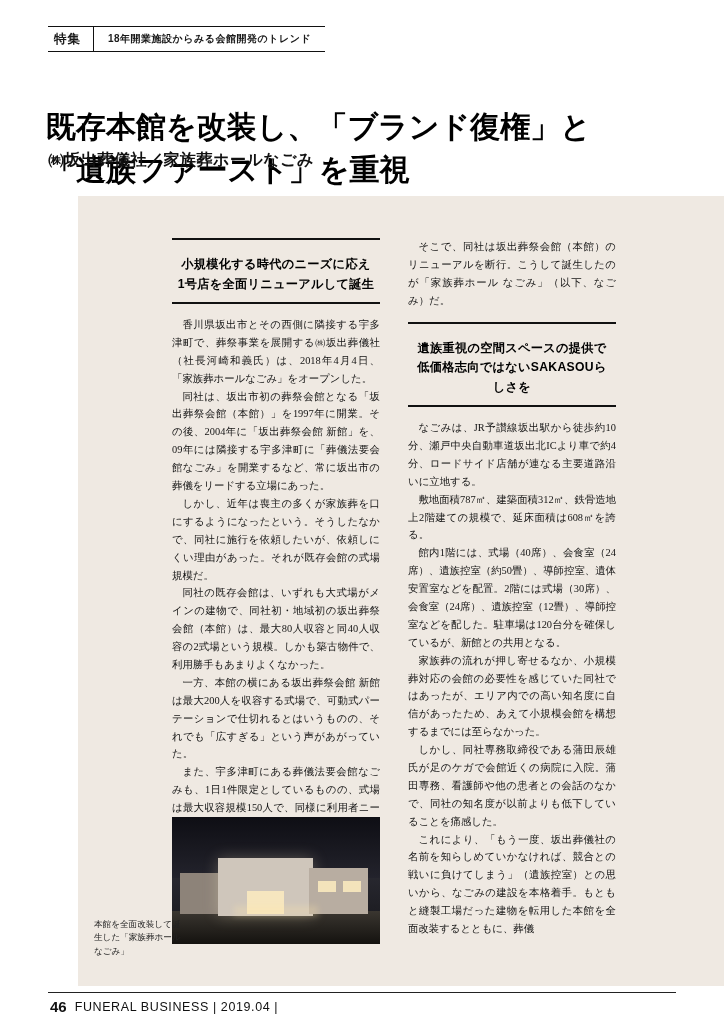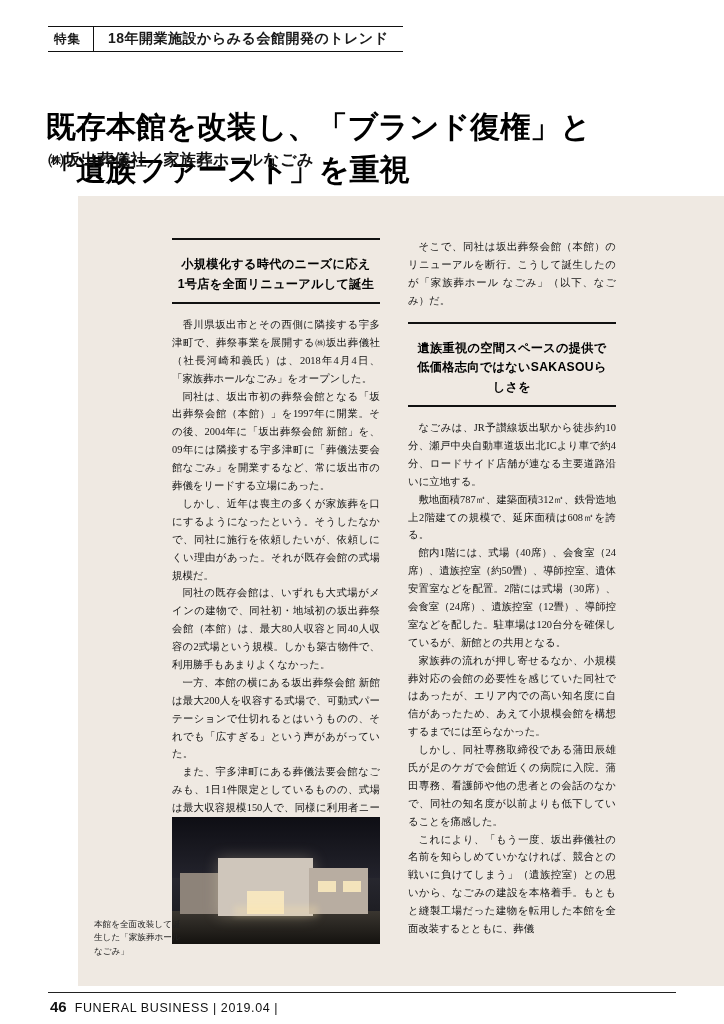--- a/index.html
+++ b/index.html
@@ -43,21 +43,21 @@
     font-size: 12.5px;
     letter-spacing: 1px;
     padding: 0 12px 0 6px;
     display: flex;
     align-items: center;
     border-right: 1px solid #111;
     font-family: "Liberation Sans", sans-serif;
     font-weight: 600;
   }
   .kicker-text {
-    font-size: 14px;
+    font-size: 10px;
     padding: 0 14px;
     display: flex;
     align-items: center;
     font-family: "Liberation Sans", sans-serif;
     font-weight: 700;
     letter-spacing: .5px;
   }
 
   .headline {
     position: absolute;
@@ -175,21 +175,21 @@
     left: 48px;
     top: 992px;
     width: 628px;
     border-top: 1px solid #222;
   }
   .footer {
     position: absolute;
     left: 50px;
     top: 998px;
     display: flex;
-    align-items: flex-end;
+    align-items: center;
     gap: 8px;
     font-family: "Liberation Sans", sans-serif;
   }
   .folio {
     font-size: 15px;
     font-weight: 700;
     color: #111;
   }
   .footer-title {
     font-size: 12.5px;

